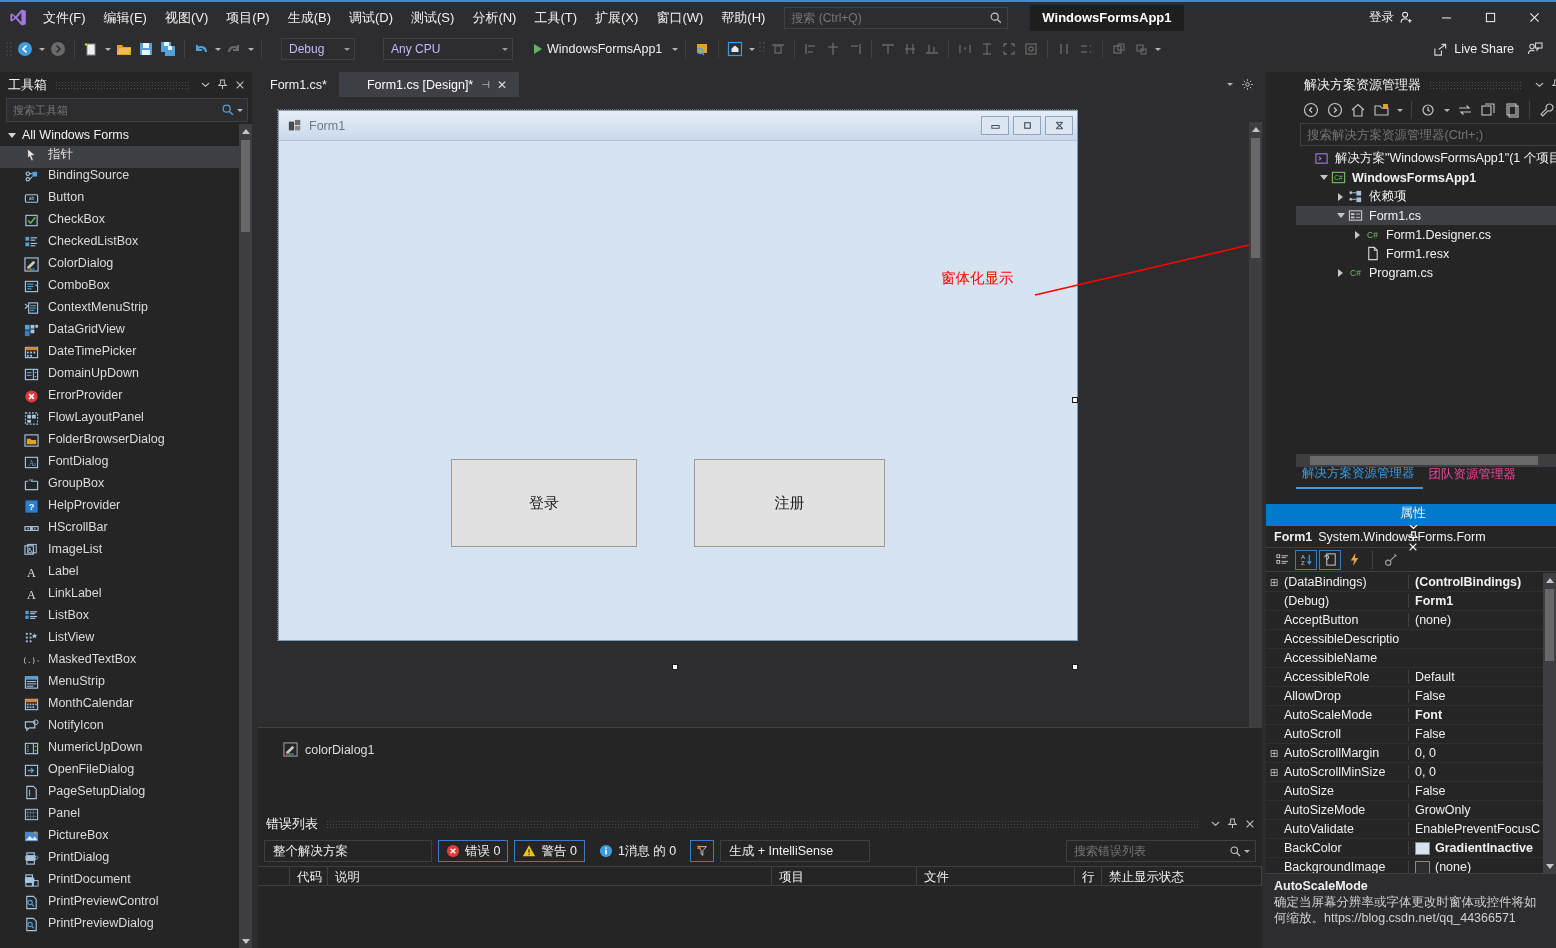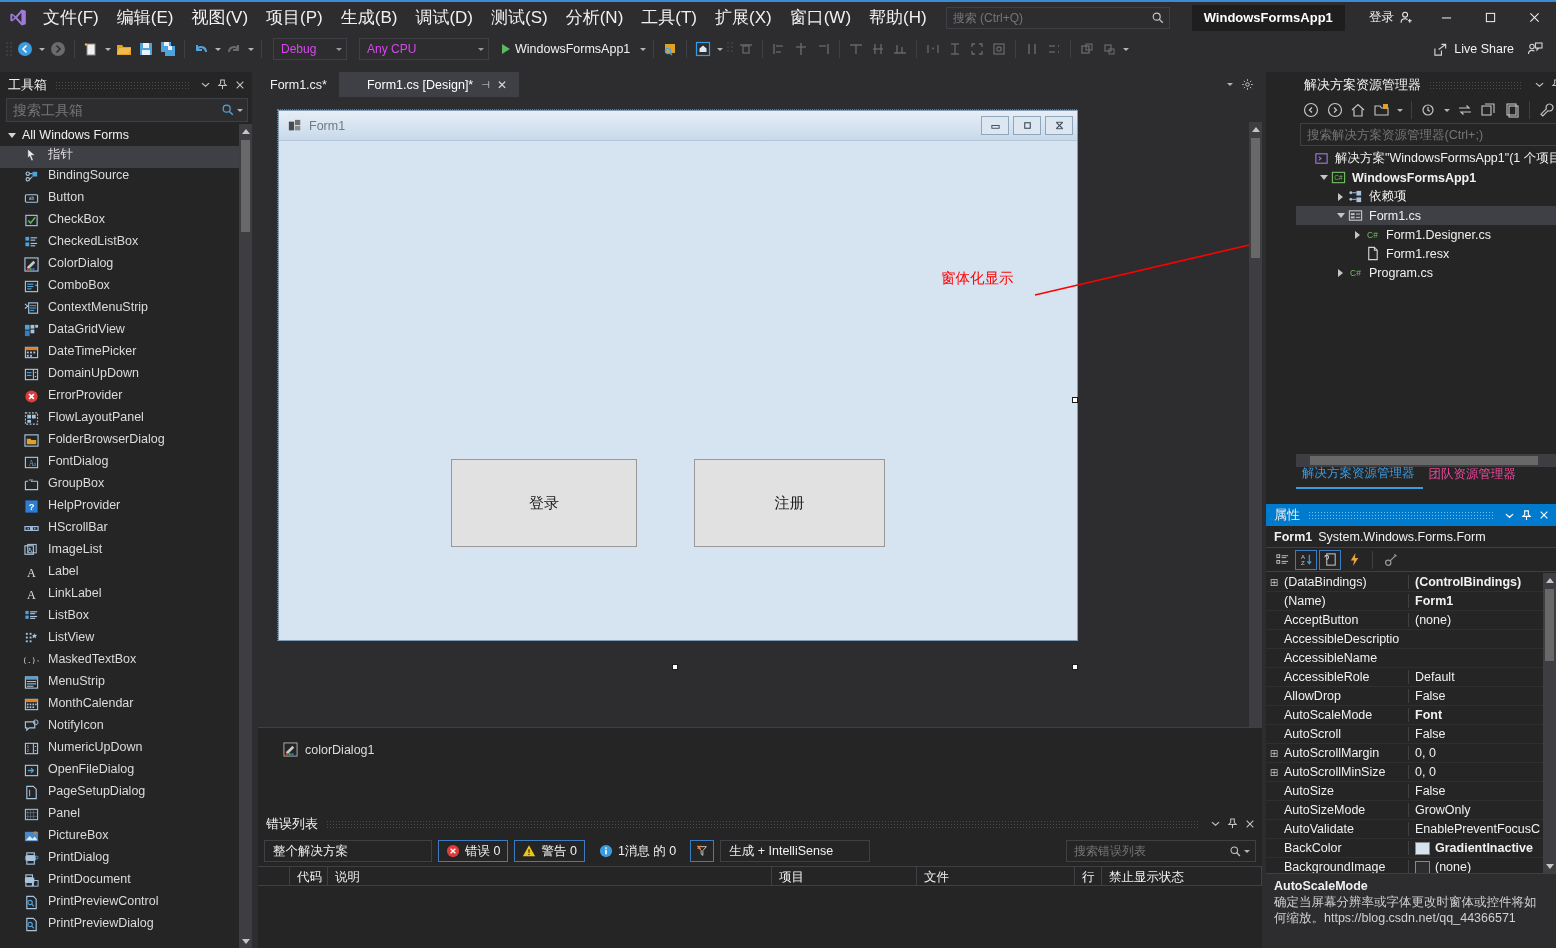--- a/index.html
+++ b/index.html
@@ -17,21 +17,21 @@
   
   .titlebar {
     position: absolute; left:0; top:0; width:1556px; height:33px;
     background: #2d2d30; display:flex; align-items:center;
     border-top: 2px solid #3d8bd4;
   }
   .vs-logo { width:34px; height:33px; display:flex; align-items:center; justify-content:center; }
   .vs-logo svg { width:19px; height:19px; }
   .menu { display:flex; align-items:center; height:33px; }
   .menu-item {
-    padding:0 9px; height:24px; line-height:24px; font-size:17px; color:#f1f1f1;
+    padding:0 9px; height:24px; line-height:24px; font-size:13px; color:#f1f1f1;
     cursor:default; white-space:nowrap;
   }
   .title-search {
     margin-left:10px; width:224px; height:22px; background:#2d2d30;
     border:1px solid #3f3f46; display:flex; align-items:center; padding:0 4px 0 6px;
   }
   .title-search input {
     flex:1; background:transparent; border:none; outline:none;
     color:#999; font-size:12px; font-family:inherit;
   }
@@ -50,22 +50,22 @@
     position:absolute; left:0; top:33px; width:1556px; height:32px;
     background:#2d2d30; display:flex; align-items:center; padding-left:4px;
   }
   .grip { width:10px; height:18px; opacity:.5; }
   .tsep { width:1px; height:18px; background:#3f3f46; margin:0 5px; }
   .tbtn { width:22px; height:22px; display:flex; align-items:center; justify-content:center; }
   .tbtn svg { width:16px; height:16px; }
   .caret { width:11px; height:22px; display:flex; align-items:center; justify-content:center; }
   .caret::after { content:""; border-left:3px solid transparent; border-right:3px solid transparent; border-top:3.5px solid #b4b4b4; }
   .combo {
-    height:22px; border:1px solid #3f3f46; background:#2d2d30; color:#d946ef;
-    display:flex; align-items:center; padding:0 4px 0 7px; font-size:12px; margin:0 6px;
+    height:22px; border:1px solid #3f3f46; background:#2d2d30; color:#c4b5fd;
+    display:flex; align-items:center; padding:0 4px 0 7px; font-size:12px; margin:0 14px;
   }
   .combo .cv { flex:1; white-space:nowrap; }
   .combo .carr { margin-left:6px; border-left:3px solid transparent; border-right:3px solid transparent; border-top:3.5px solid #9a9a9a; }
   .runbtn { display:flex; align-items:center; gap:5px; padding:0 7px; height:22px; font-size:12.5px; }
   .play { width:0;height:0;border-left:8px solid #5cb85c;border-top:5px solid transparent;border-bottom:5px solid transparent; }
   .live-share { margin-left:auto; display:flex; align-items:center; gap:6px; padding:0 10px; font-size:12.5px; }
 
   
   .toolbox {
     position:absolute; left:0; top:72px; width:252px; height:876px;
@@ -75,21 +75,21 @@
     height:25px; display:flex; align-items:center; padding:0 4px 0 8px;
     background:#252526; flex:none;
   }
   .panel-title { font-size:13px; color:#f1f1f1; white-space:nowrap; }
   .dotfill { flex:1; height:10px; margin:0 8px; background-image: radial-gradient(#4a4a50 0.8px, transparent 0.9px); background-size:3px 3px; background-position:0 4px; }
   .ph-btn { width:17px; height:17px; display:flex; align-items:center; justify-content:center; color:#c5c5c5; font-size:11px; }
   .tb-search {
     height:24px; margin:1px 4px 2px 6px; border:1px solid #3f3f46; background:#2d2d30;
     display:flex; align-items:center; padding:0 2px 0 6px; flex:none;
   }
-  .tb-search input { flex:1; background:transparent; border:none; outline:none; color:#9a9a9a; font-size:14px; font-family:inherit; }
+  .tb-search input { flex:1; background:transparent; border:none; outline:none; color:#9a9a9a; font-size:11px; font-family:inherit; }
   .tb-list { flex:1; overflow:hidden; position:relative; background:#252526; }
   .tb-group { display:flex; align-items:center; height:22px; padding-left:8px; font-size:12.5px; color:#f1f1f1; }
   .tri { width:0;height:0;border-left:4px solid transparent;border-right:4px solid transparent;border-top:5px solid #d4d4d4; margin-right:6px; }
   .tb-item { display:flex; align-items:flex-start; height:22px; padding-left:22px; font-size:12.5px; color:#dcdcdc; white-space:nowrap; }
   .tb-item.sel { background:#3f3f46; }
   .tb-ico { width:18px; height:16px; margin-right:8px; flex:none; display:flex; align-items:center; justify-content:center; }
   .tb-ico svg { width:15px; height:15px; }
   .tb-scroll { position:absolute; right:0; top:0; width:13px; height:100%; background:#3e3e42; }
   .tb-scroll .up, .tb-scroll .dn { width:13px; height:14px; display:flex; align-items:center; justify-content:center; }
   .tb-scroll .thumb { position:absolute; left:2px; top:16px; width:9px; height:92px; background:#686868; }
@@ -180,21 +180,21 @@
   .exp-tri { width:0;height:0;border-top:4px solid transparent;border-bottom:4px solid transparent;border-left:5px solid #c5c5c5; }
   .exp-tri.open { border:none; border-left:4px solid transparent; border-right:4px solid transparent; border-top:5px solid #c5c5c5; }
   .se-ico { width:17px; height:15px; margin-right:5px; flex:none; display:flex; align-items:center; justify-content:center; }
   .se-hscroll { position:absolute; left:0; bottom:10px; width:278px; height:13px; background:#3e3e42; }
   .se-hscroll .thumb { position:absolute; left:14px; top:2px; width:228px; height:9px; background:#686868; }
   .se-tabs { position:absolute; left:0; bottom:-10px; width:290px; height:24px; display:flex; align-items:center; gap:0; font-size:12.5px; }
   .se-tab { padding:4px 8px 5px 6px; color:#ec4899; }
   .se-tab.active { color:#3b9bdf; border-bottom:2px solid #3b9bdf; }
 
   .props { position:absolute; left:0; top:432px; width:290px; height:444px; }
-  .props-head { height:22px; background:#007acc; display:flex; align-items:center; padding:0 4px 0 8px; }
+  .props-head { height:22px; background:#007acc; display:flex; align-items:center; padding:0 4px 0 8px;flex-direction:column; }
   .props-head .dotfill { background-image: radial-gradient(#6fc0f2 0.8px, transparent 0.9px); }
   .props-obj { height:22px; display:flex; align-items:center; padding:0 6px 0 8px; font-size:12.5px; border-bottom:1px solid #3f3f46; }
   .props-tb { height:24px; display:flex; align-items:center; padding:0 5px; gap:2px; border-bottom:1px solid #3f3f46; }
   .ptb { width:22px; height:20px; display:flex; align-items:center; justify-content:center; }
   .ptb.on { border:1px solid #3b7bbf; }
   .pgrid { position:absolute; left:0; top:69px; width:290px; height:300px; overflow:hidden; }
   .prow { display:flex; height:19px; align-items:center; font-size:12.5px; border-bottom:1px solid #2f2f32; }
   .pexp { width:16px; display:flex; align-items:center; justify-content:center; flex:none; color:#c5c5c5; font-size:10px; }
   .pname { width:126px; color:#f1f1f1; white-space:nowrap; overflow:hidden; padding-left:2px; }
   .pval { flex:1; color:#f1f1f1; white-space:nowrap; overflow:hidden; border-left:1px solid #3f3f46; padding-left:6px; display:flex; align-items:center; gap:5px; }
@@ -1382,21 +1382,21 @@
         <div id="prop-rows">
             <div class="prow">
               <span class="pexp">⊞</span>
               <span class="pname">(DataBindings)</span>
               <span class="pval bold">
                 <span>(ControlBindings)</span>
               </span>
             </div>
             <div class="prow">
               <span class="pexp"></span>
-              <span class="pname">(Name)</span>
+              <span class="pname">(Debug)</span>
               <span class="pval bold">
                 <span>Form1</span>
               </span>
             </div>
             <div class="prow">
               <span class="pexp"></span>
               <span class="pname">AcceptButton</span>
               <span class="pval">
                 <span>(none)</span>
               </span>

